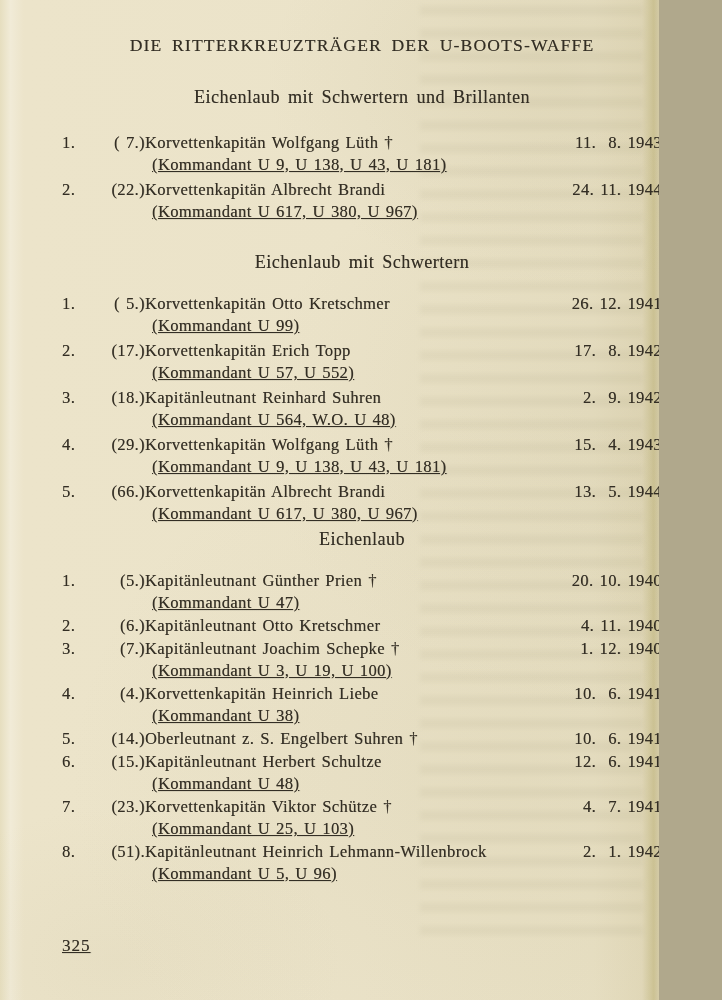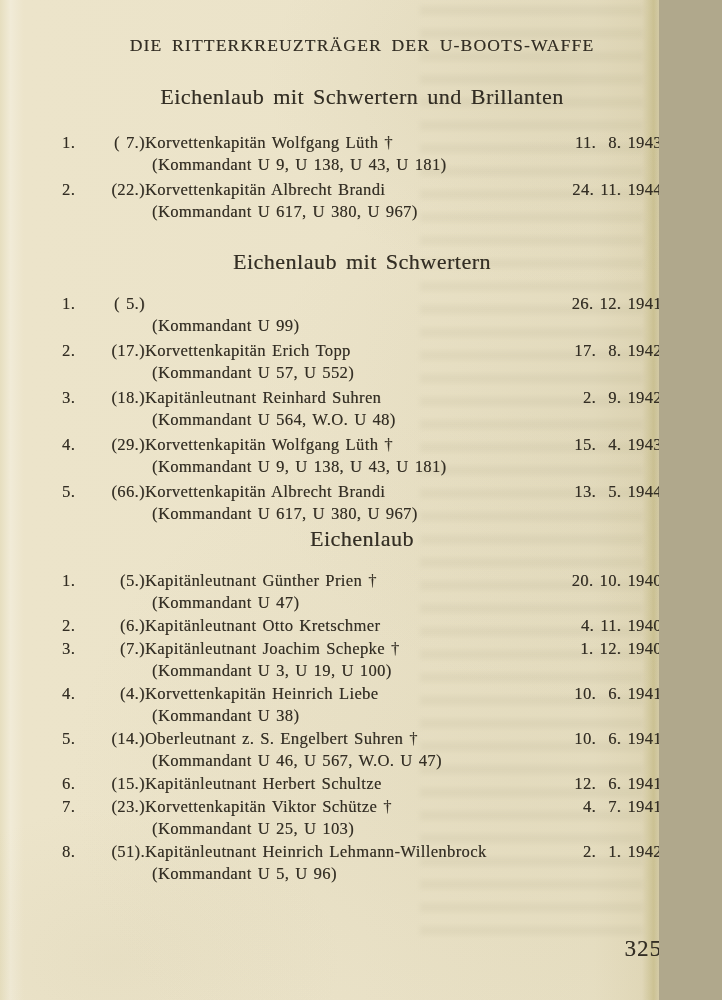--- a/index.html
+++ b/index.html
@@ -33,37 +33,37 @@
 
   .title {
     margin:32px 0 0; text-align:center;
     font-size:17.5px; line-height:26px; font-weight:normal;
     letter-spacing:1.2px; word-spacing:4px;
   }
   .section { margin-top:28px; }
   .section:nth-child(3) { margin-top:0; }
   .section-heading {
     margin:0 0 20px; text-align:center;
-    font-size:22px; line-height:22px; font-weight:normal;
+    font-size:18px; line-height:22px; font-weight:normal;
     letter-spacing:0.5px; word-spacing:3px;
   }
   .section:nth-child(1) .section-heading { margin-bottom:24px; }
 
   .entry { margin-bottom:3px; font-size:16.5px; line-height:22px; }
   .section:nth-child(3) .entry { margin-bottom:1px; }
   .row1 { display:flex; align-items:baseline; }
   .num   { width:30px; flex:0 0 30px; }
   .paren { width:53px; flex:0 0 53px; text-align:right; white-space:pre; }
   .name  { white-space:nowrap; }
   .date  { margin-left:auto; white-space:pre; flex:0 0 auto; }
-  .row2  { padding-left:90px; }
+  .row2  { padding-left:90px;text-decoration:underline; }
 
   .page-number {
     position:absolute; left:62px; top:936px; width:600px;
-    text-align:right; font-size:23px; letter-spacing:1px;
+    font-size:17px; letter-spacing:1px;text-decoration:underline;
   }
 </style>
 </head>
 <body>
 
 <div class="page">
   <div class="bleed"></div>
 
   <div class="content">
     <h1 class="title">DIE RITTERKREUZTRÄGER DER U-BOOTS-WAFFE</h1>
@@ -97,20 +97,21 @@
 </div>
   </section>
 
   <section class="section">
     <h2 class="section-heading">Eichenlaub mit Schwertern</h2>
     <div class="entries">
   <div class="entry">
     <div class="row1">
       <span class="num">1.</span>
       <span class="paren">( 5.)</span>
+      <span class="name">Korvettenkapitän Otto Kretschmer</span>
       <span class="date">26. 12. 1941</span>
     </div>
     <div class="row2">
       <span class="boats">(Kommandant U 99)</span>
     </div>
   </div>
 
   <div class="entry">
     <div class="row1">
       <span class="num">2.</span>
@@ -209,32 +210,32 @@
     </div>
   </div>
 
   <div class="entry">
     <div class="row1">
       <span class="num">5.</span>
       <span class="paren">(14.)</span>
       <span class="name">Oberleutnant z. S. Engelbert Suhren †</span>
       <span class="date">10.  6. 1941</span>
     </div>
-    <div class="row2">
-      <span class="boats">(Kommandant U 46, U 567, W.O. U 47)</span>
-    </div>
   </div>
 
   <div class="entry">
     <div class="row1">
       <span class="num">6.</span>
       <span class="paren">(15.)</span>
       <span class="name">Kapitänleutnant Herbert Schultze</span>
       <span class="date">12.  6. 1941</span>
     </div>
+    <div class="row2">
+      <span class="boats">(Kommandant U 48)</span>
+    </div>
   </div>
 
   <div class="entry">
     <div class="row1">
       <span class="num">7.</span>
       <span class="paren">(23.)</span>
       <span class="name">Korvettenkapitän Viktor Schütze †</span>
       <span class="date"> 4.  7. 1941</span>
     </div>
     <div class="row2">

